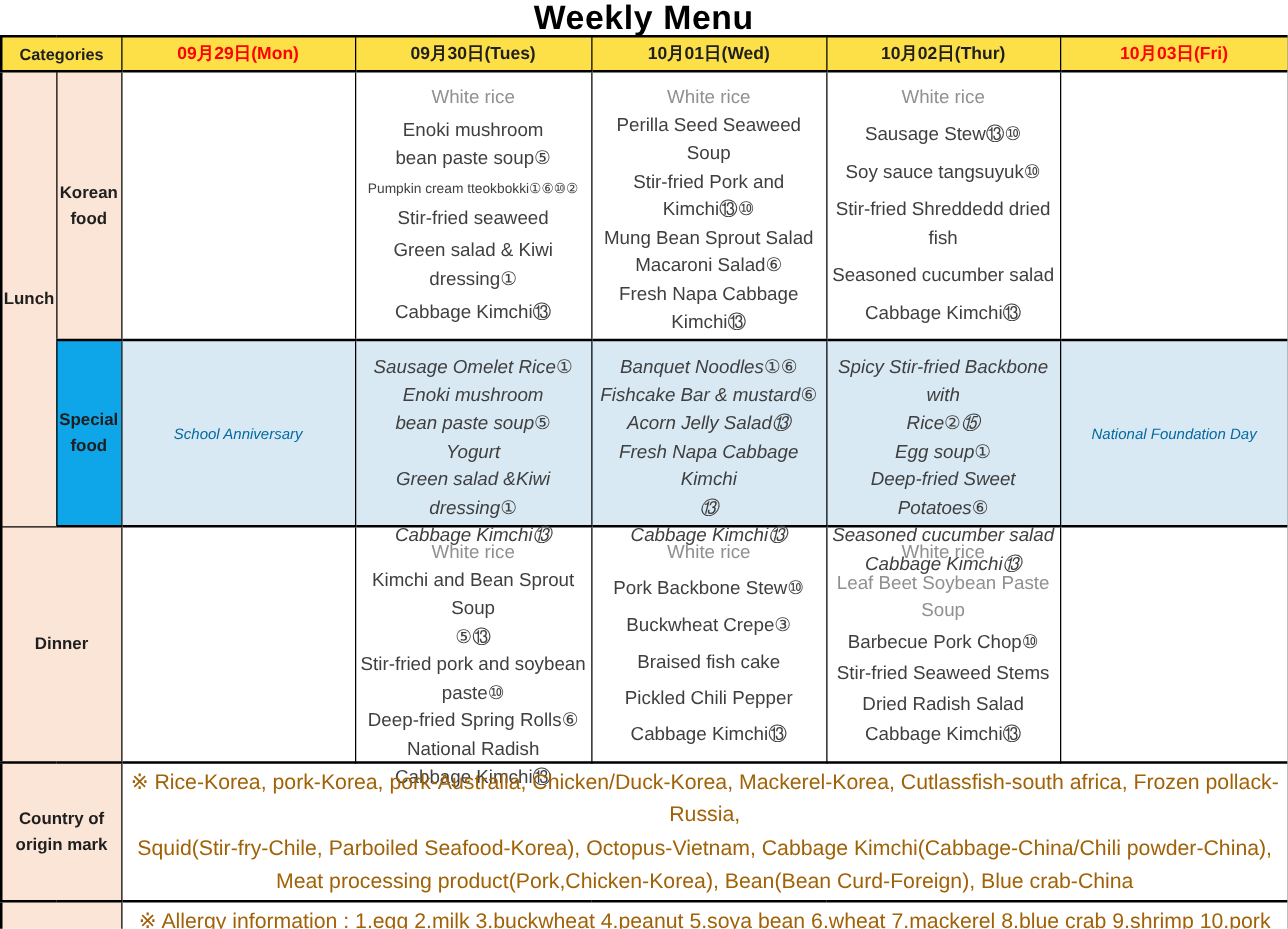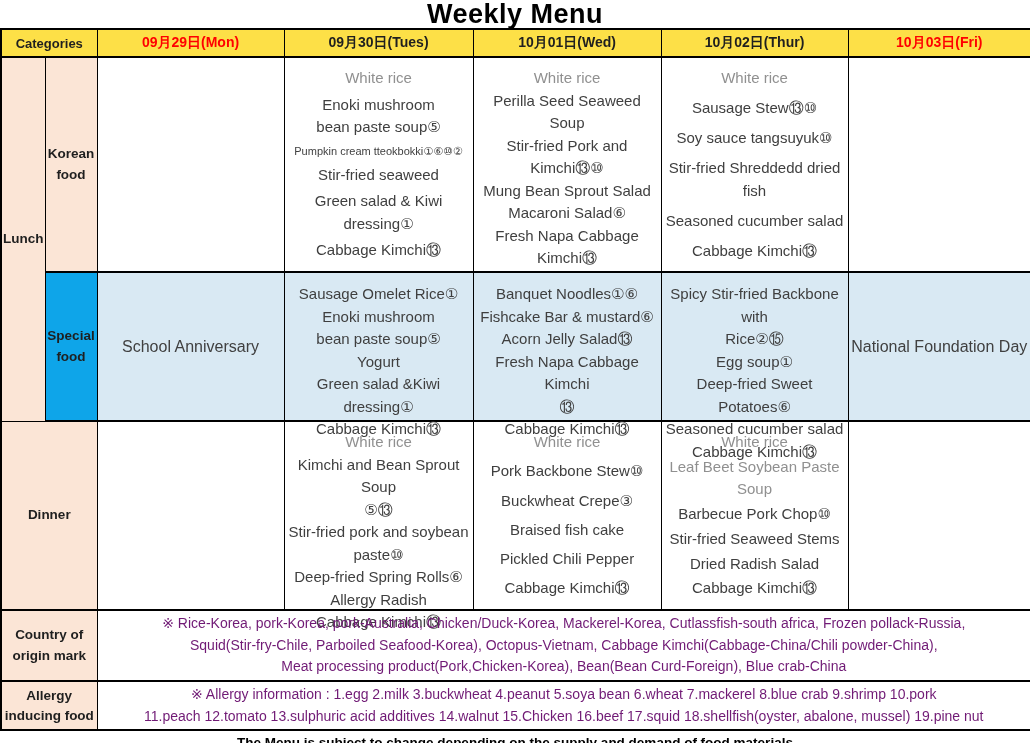--- a/index.html
+++ b/index.html
@@ -18,28 +18,28 @@
         white-space:pre-line;line-height:1.5;}
   .side.blue{background:#0ea5e9;}
   .row-special td,.row-special th{border-top:2px solid #000;border-bottom:2px solid #000;}
   .row-special td{background:#D9E9F3;}
   .row-origin td,.row-origin th{border-top:2px solid #000;}
   .row-allergy td,.row-allergy th{border-top:2px solid #000;}
   .cell{vertical-align:top;}
   .cell .inner{display:flex;flex-direction:column;justify-content:space-between;
                align-items:center;text-align:center;height:100%;box-sizing:border-box;}
   .row-korean .cell .inner{height:213px;padding:9px 2px;}
-  .row-special .cell .inner{height:147px;padding:10px 2px;justify-content:space-evenly;}
+  .row-special .cell .inner{height:147px;padding:10px 2px;justify-content:space-evenly;font-style:italic;}
   .row-dinner .cell .inner{height:187px;padding:9px 2px;}
   .row-special .cell .inner.center{justify-content:center;}
   .mi{font-size:15px;color:#3F3F3F;white-space:pre-line;line-height:1.5;width:100%;}
   .mi.muted{color:#909090;}
   .mi.small{font-size:11px;}
-  .note{font-size:16px;color:#404040;}
-  .info{background:#fff;font-size:14px;color:#701a75;text-align:center;
+  .note{font-size:12px;color:#0369a1;}
+  .info{background:#fff;font-size:17px;color:#a16207;text-align:center;
         white-space:pre-line;line-height:1.55;padding:2px 6px;}
   .footer{height:23px;display:flex;align-items:center;justify-content:center;
           font-size:13.5px;font-weight:bold;color:#000;}
 </style>
 </head>
 <body>
 
 <div class="page">
   <div class="title">Weekly Menu</div>
 
@@ -158,21 +158,21 @@
             <div class="inner"></div>
           </td>
       <td class="cell">
             <div class="inner">
               <div class="mi muted">White rice</div>
               <div class="mi">Kimchi and Bean Sprout Soup
 ⑤⑬</div>
               <div class="mi">Stir-fried pork and soybean
 paste⑩</div>
               <div class="mi">Deep-fried Spring Rolls⑥</div>
-              <div class="mi">Allergy Radish</div>
+              <div class="mi">National Radish</div>
               <div class="mi">Cabbage Kimchi⑬</div>
             </div>
           </td>
       <td class="cell">
             <div class="inner">
               <div class="mi muted">White rice</div>
               <div class="mi">Pork Backbone Stew⑩</div>
               <div class="mi">Buckwheat Crepe③</div>
               <div class="mi">Braised fish cake</div>
               <div class="mi">Pickled Chili Pepper</div>

